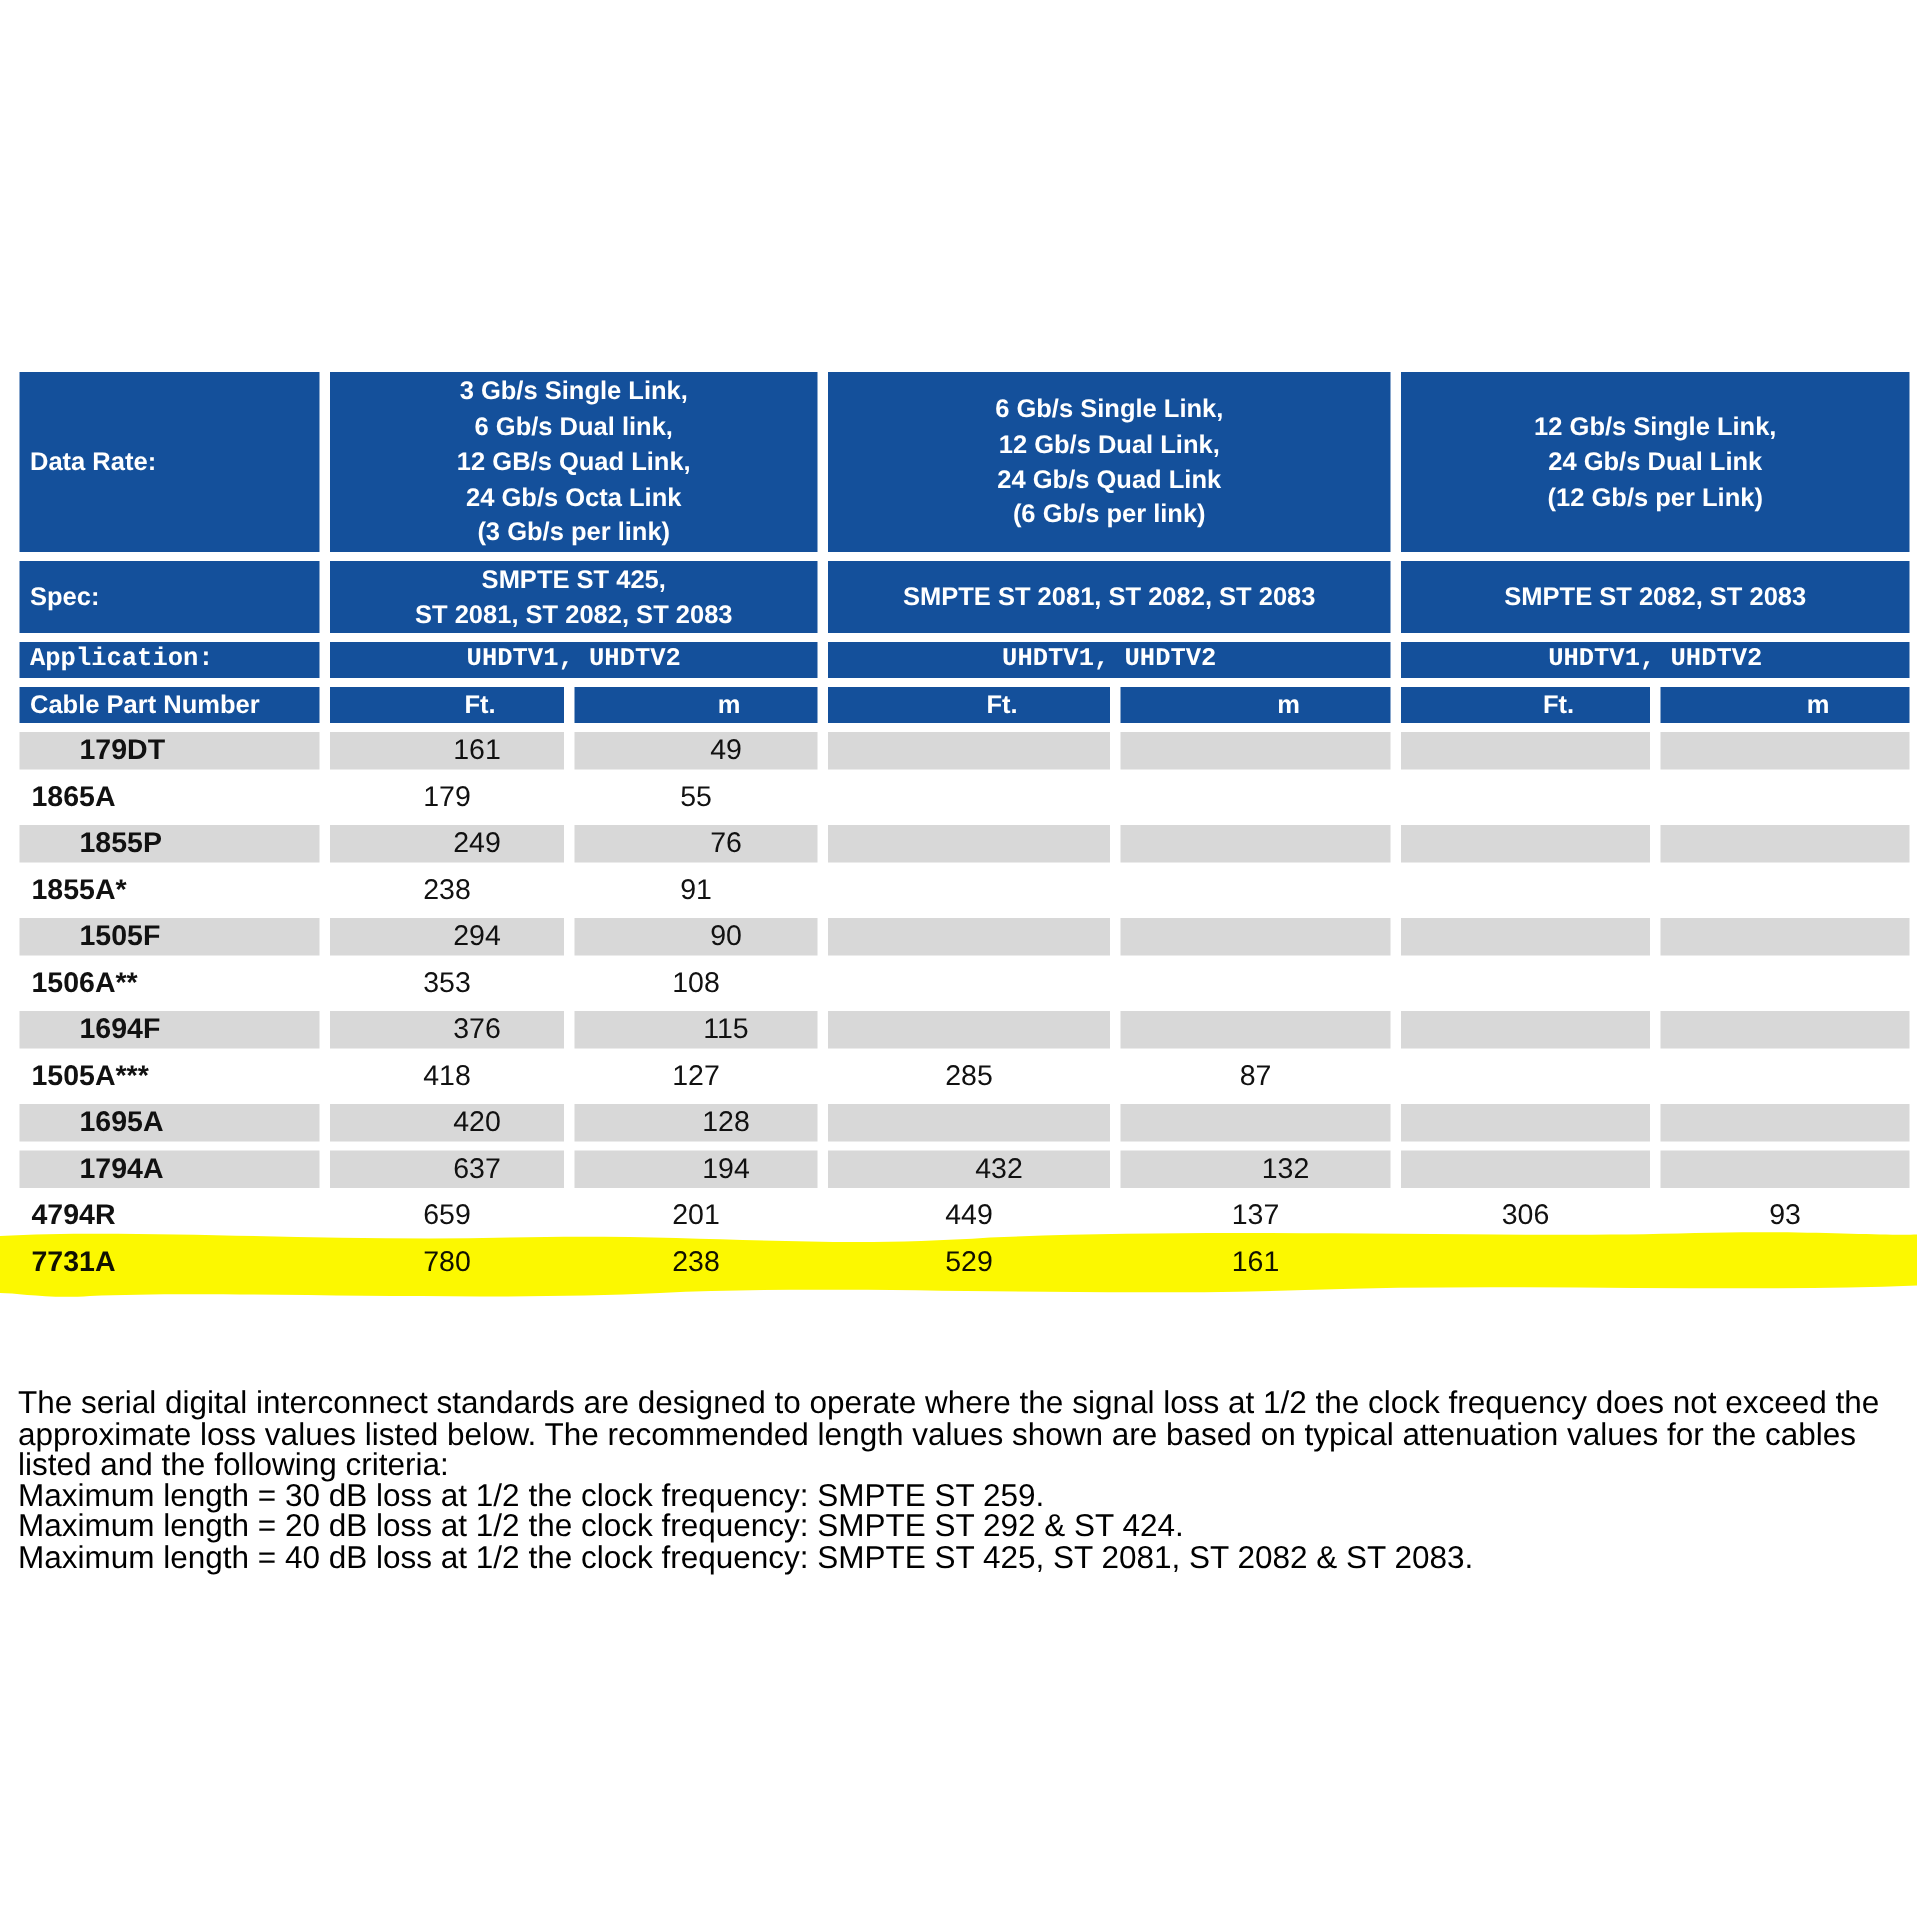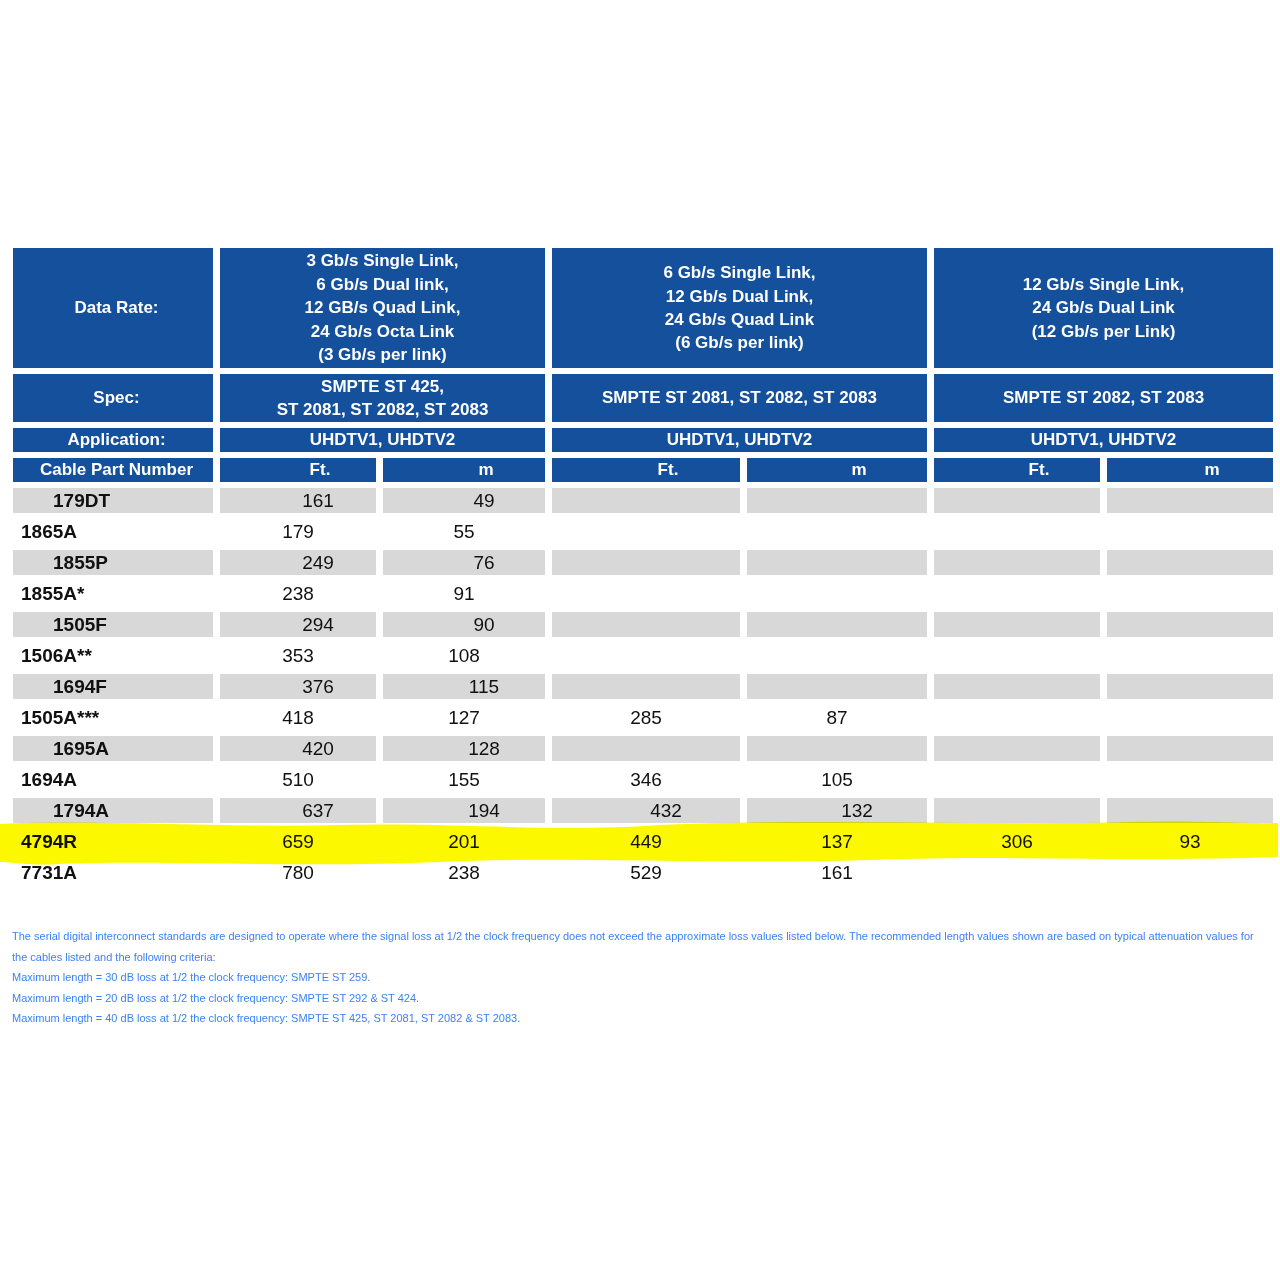--- a/index.html
+++ b/index.html
@@ -21,32 +21,32 @@
   td{padding:0;vertical-align:middle;}
   .hdr{
     background:#14509B;
     color:#fff;
     font-weight:bold;
     font-size:17px;
     line-height:1.38;
     text-align:center;
     white-space:pre-line;
   }
-  .hdr.lbl{text-align:center;padding-left:7px;}
+  .hdr.lbl{text-align:left;padding-left:7px;}
   .r-datarate td{height:120px;}
   .r-spec td{height:48px;}
-  .r-app td{height:24px;}
+  .r-app td{height:24px;font-family:Liberation Mono, monospace;}
   .r-units td{height:24px;padding-left:44px;}
   tr.body td{height:25px;font-size:19px;text-align:center;}
   tr.body td.part{font-weight:bold;text-align:left;padding-left:8px;}
   tr.body.gray td{background:#D8D8D8;padding-left:40px;}
   tr.body.hl td{background:transparent;}
   .footnotes{
     position:absolute;left:12px;top:926px;width:1260px;z-index:1;
-    font-size:11px;line-height:20.5px;color:#3b82f6;
+    font-size:21px;line-height:20.5px;color:#000000;
   }
   .footnotes .crit{font-weight:normal;}
   .marker{
     position:absolute;left:0;top:812px;width:1280px;height:56px;
     z-index:5;pointer-events:none;mix-blend-mode:multiply;
   }
 </style>
 </head>
 <body>
 
@@ -189,29 +189,20 @@
           </tr>
           <tr class="body gray">
             <td class="part">1695A</td>
             <td>420</td>
             <td>128</td>
             <td></td>
             <td></td>
             <td></td>
             <td></td>
           </tr>
-          <tr class="body">
-            <td class="part">1694A</td>
-            <td>510</td>
-            <td>155</td>
-            <td>346</td>
-            <td>105</td>
-            <td></td>
-            <td></td>
-          </tr>
           <tr class="body gray">
             <td class="part">1794A</td>
             <td>637</td>
             <td>194</td>
             <td>432</td>
             <td>132</td>
             <td></td>
             <td></td>
           </tr>
           <tr class="body hl">

